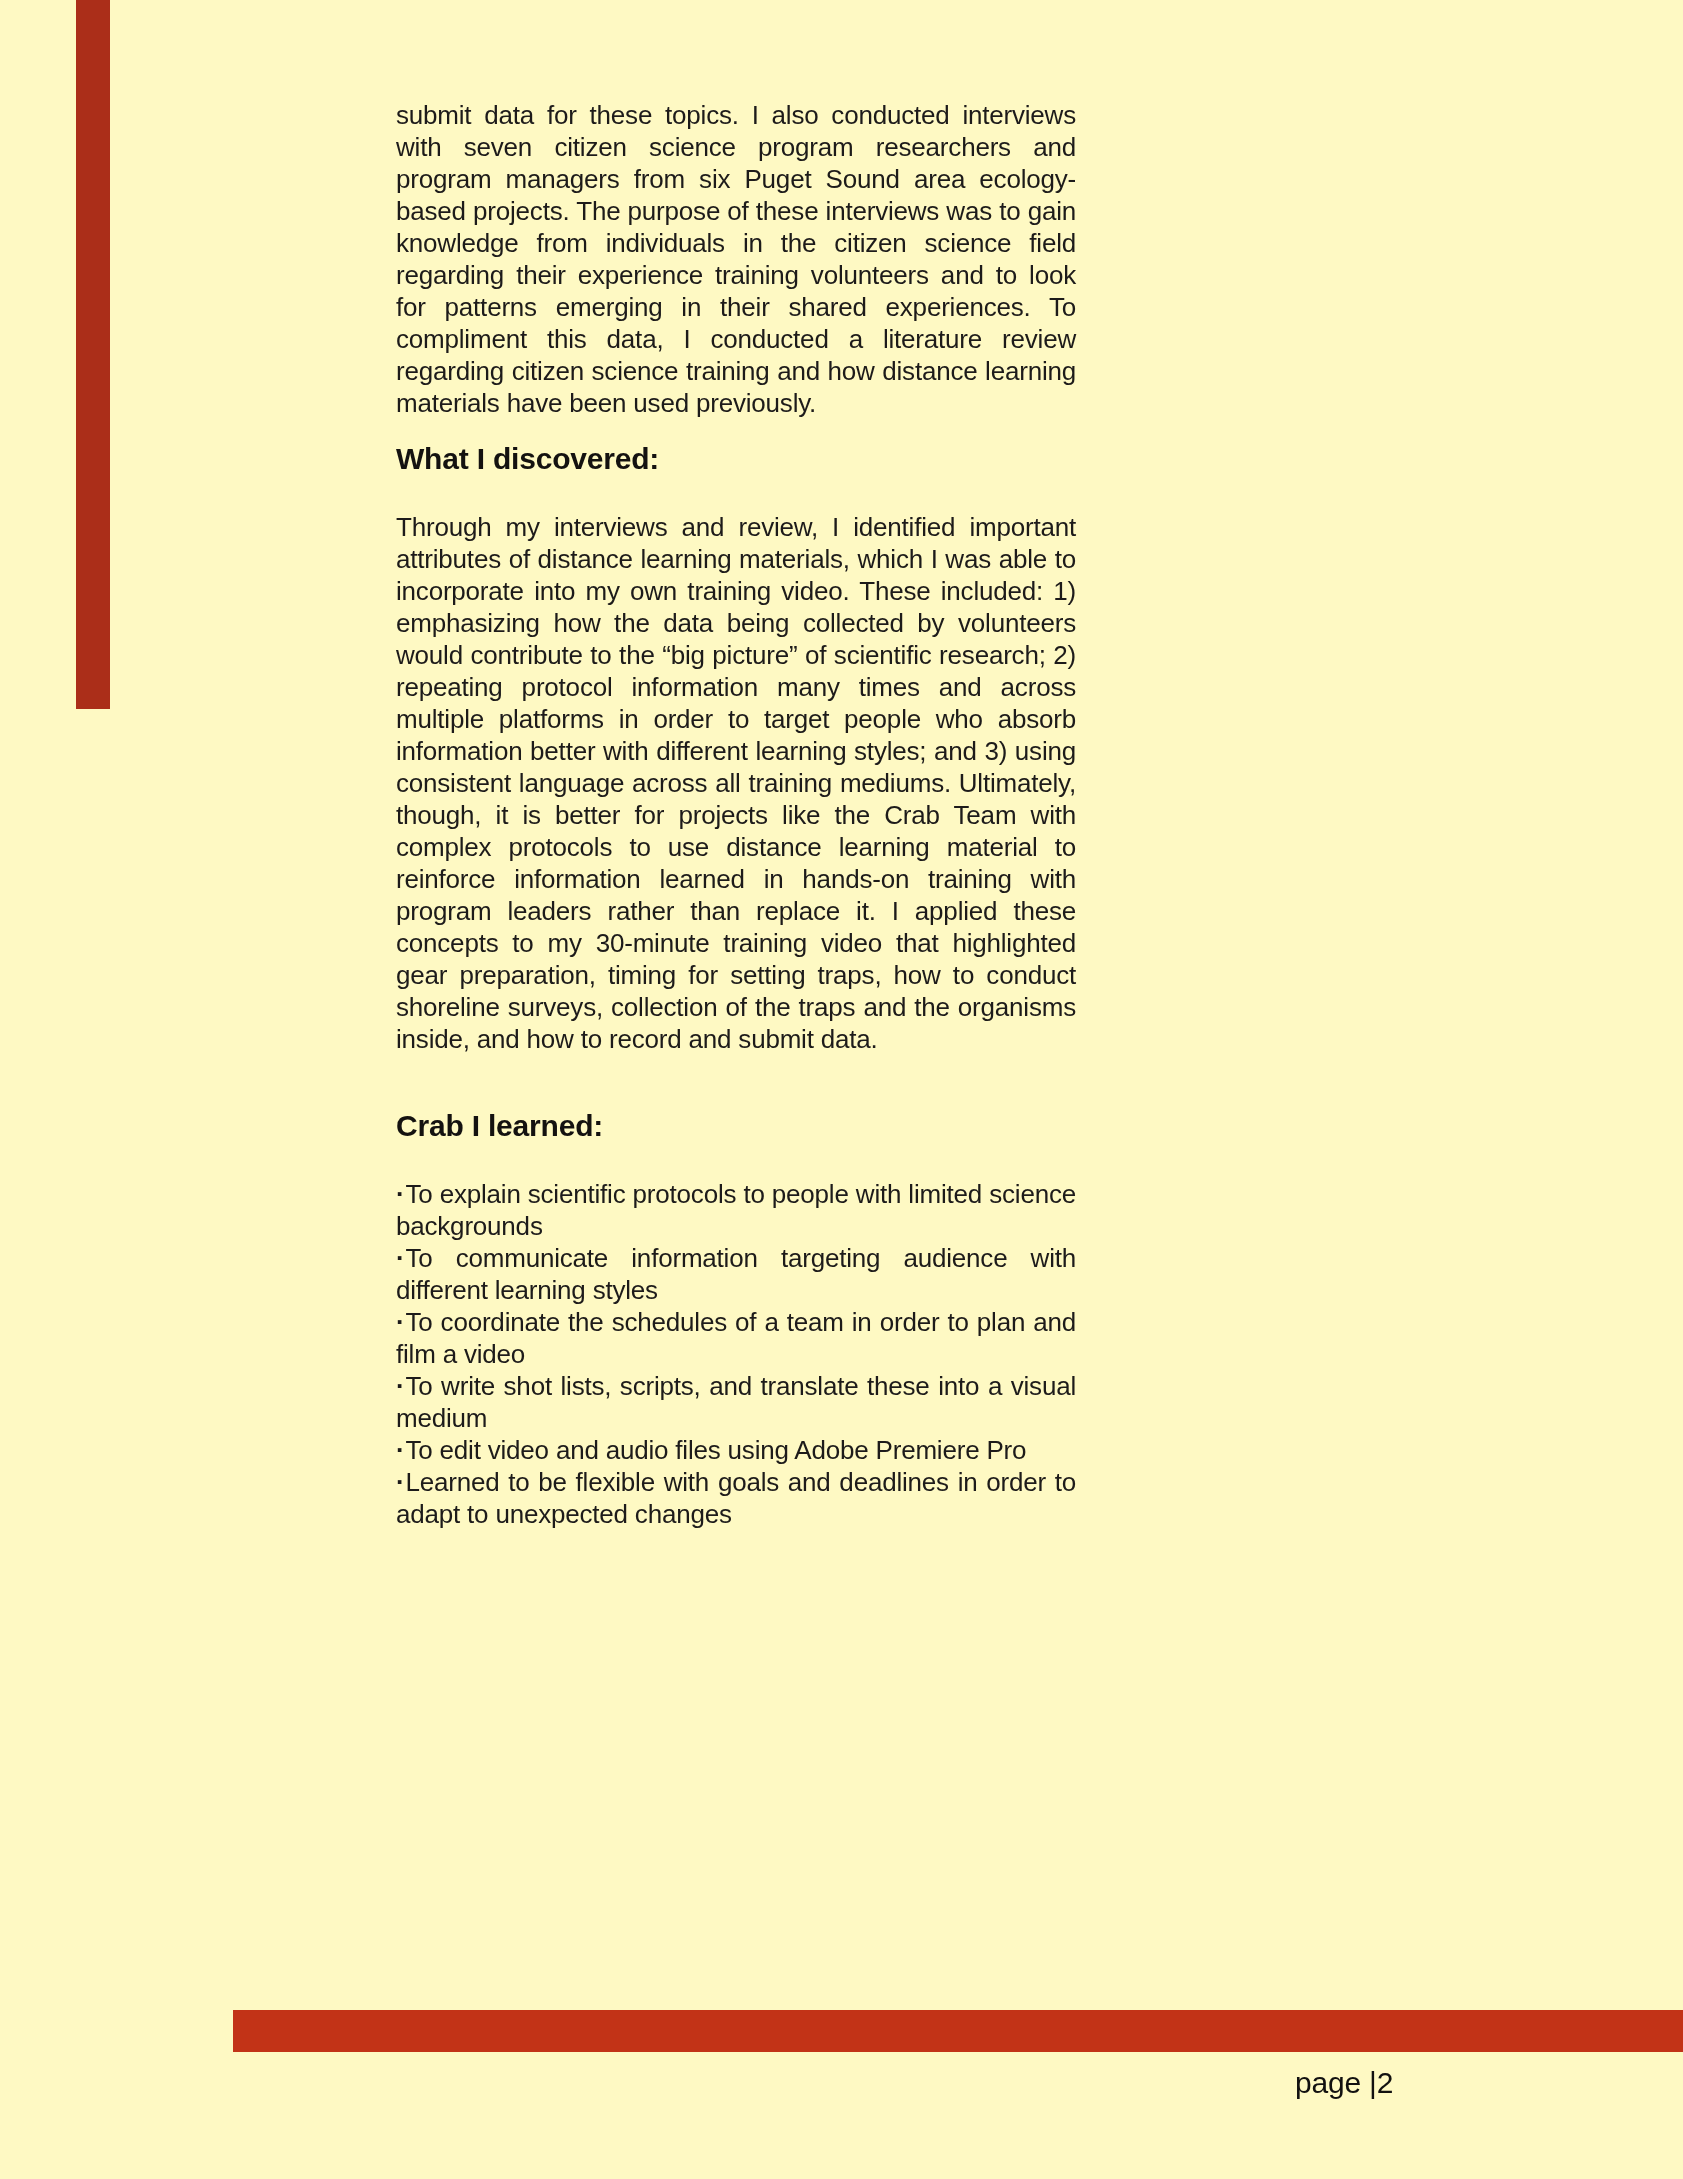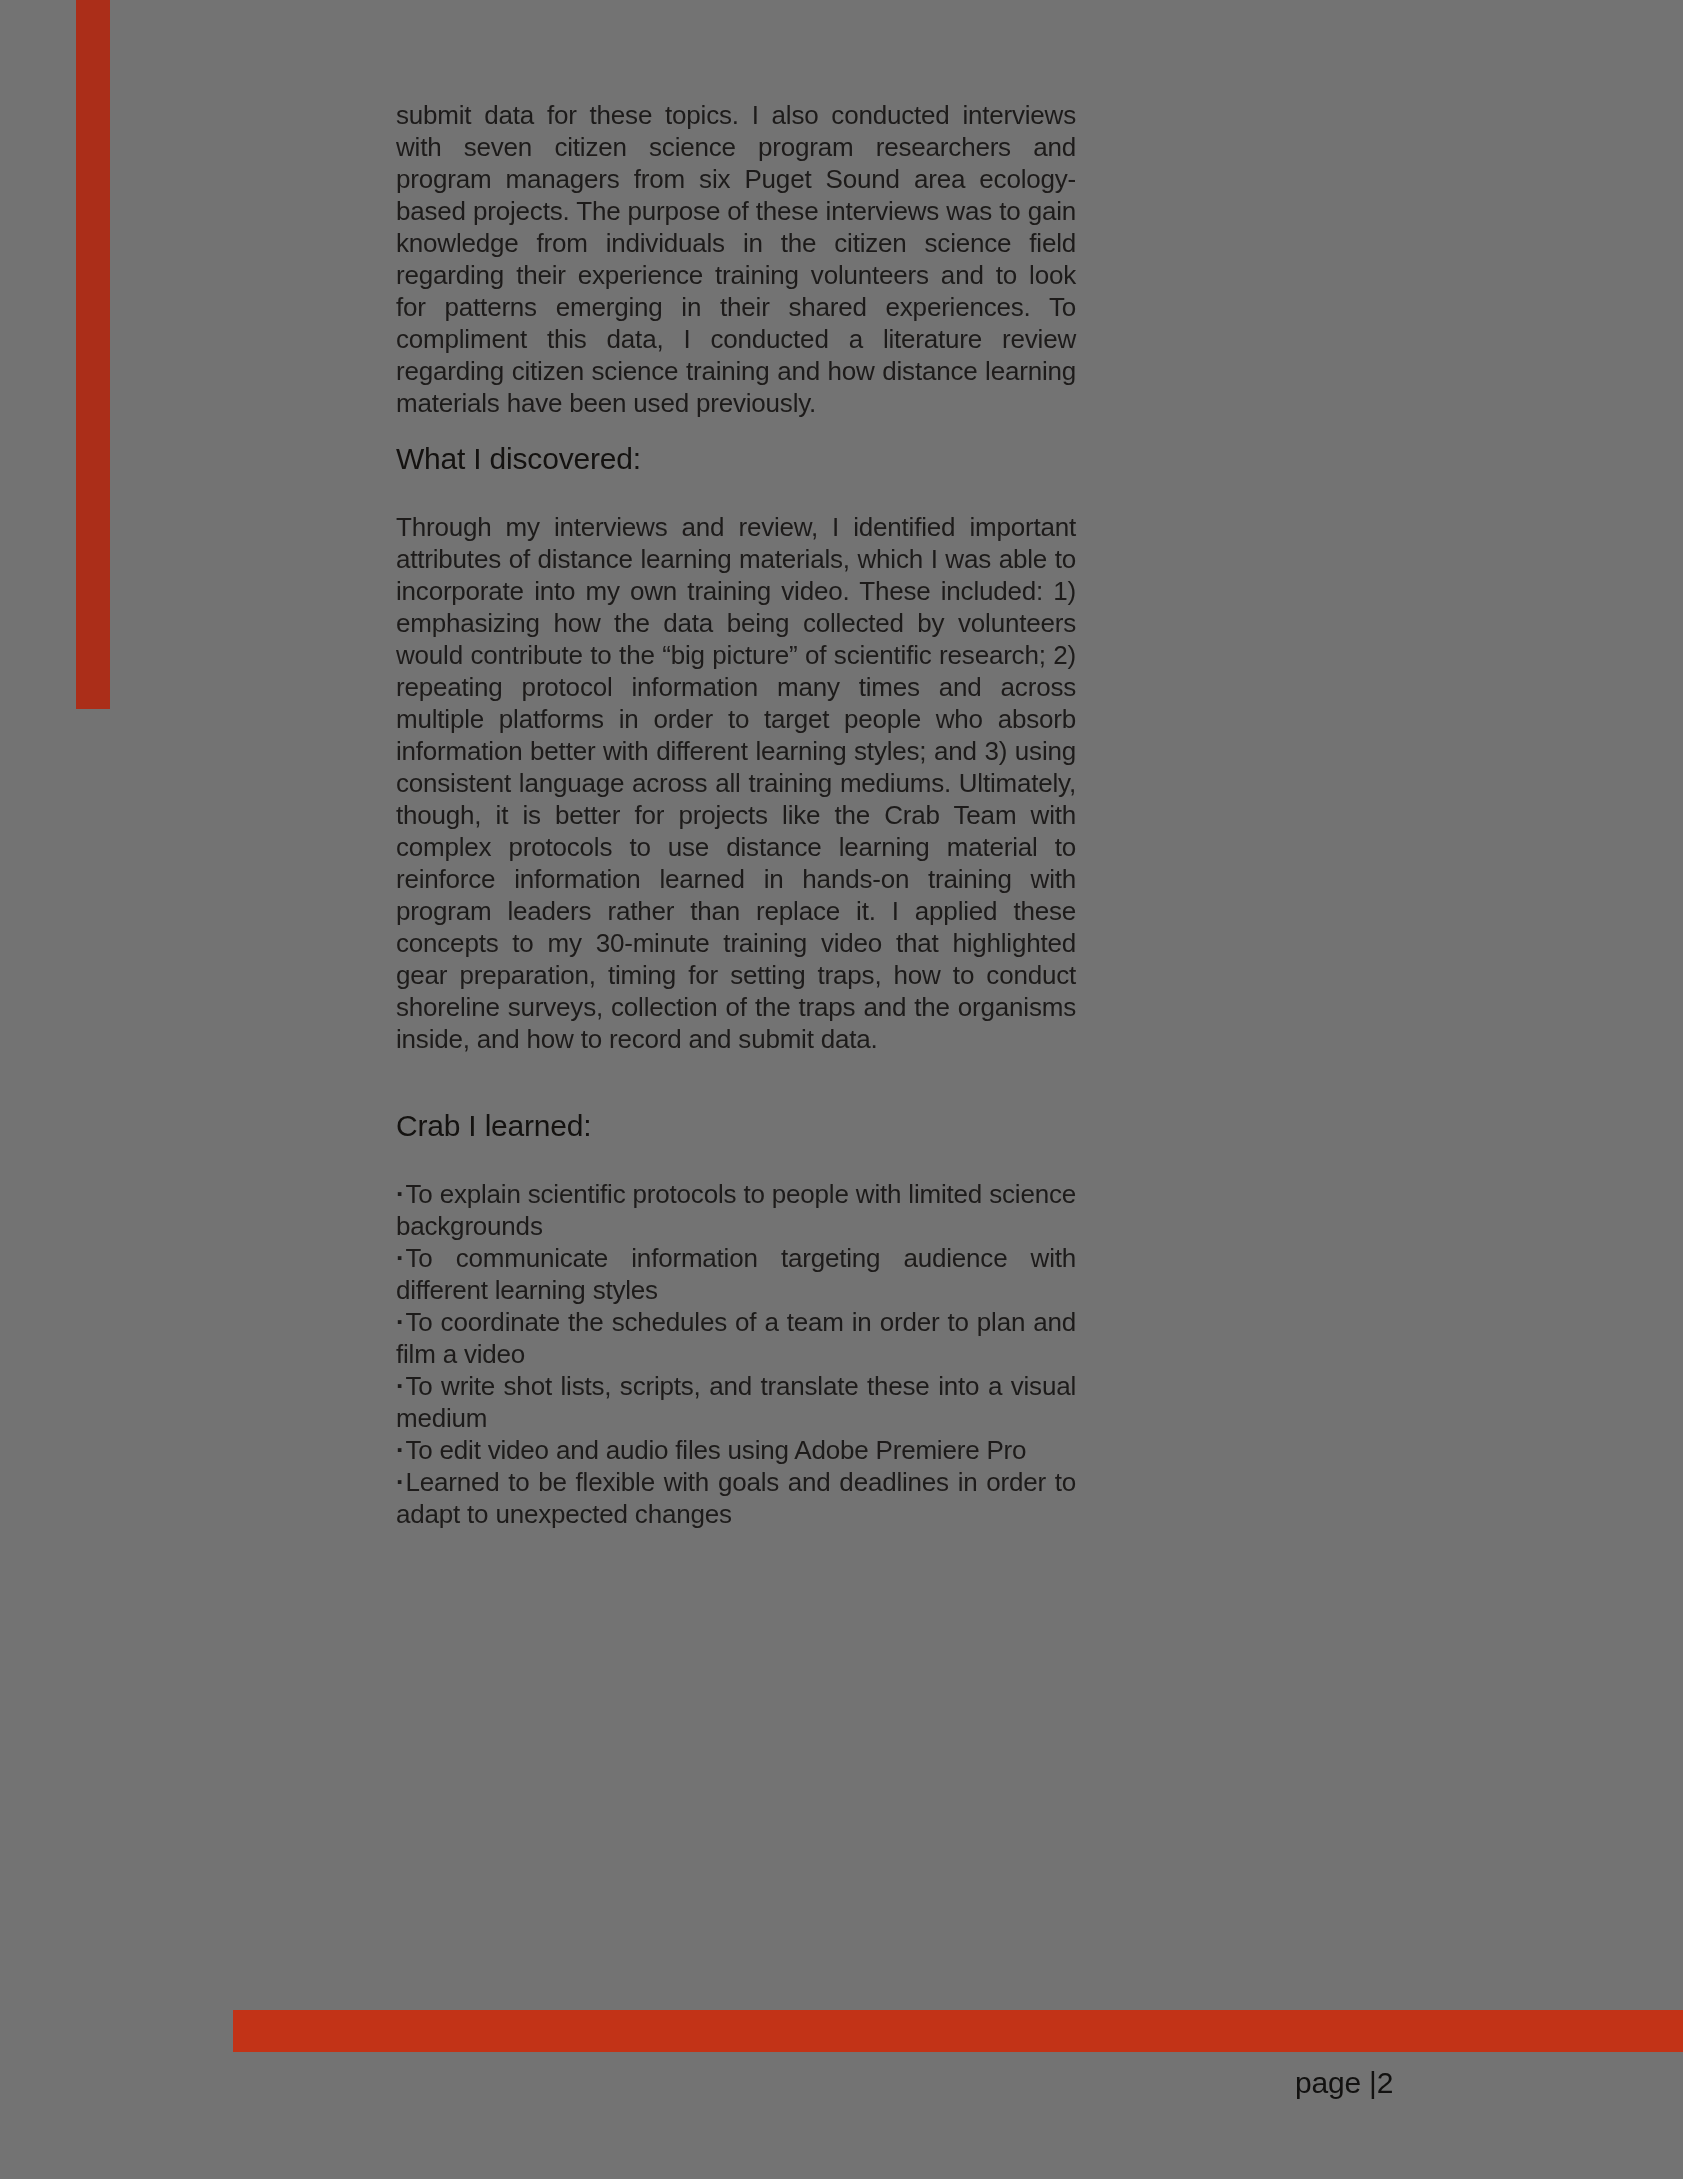--- a/index.html
+++ b/index.html
@@ -4,21 +4,21 @@
 <style>
   html, body {
     margin: 0;
     padding: 0;
     background: #ffffff;
   }
   .page {
     position: relative;
     width: 1683px;
     height: 2179px;
-    background: #737373;
+    background: #fef9c3;
     overflow: hidden;
     font-family: "Liberation Sans", "DejaVu Sans", sans-serif;
   }
 
   
   .left-ribbon {
     position: absolute;
     left: 76px;
     top: 0;
     width: 34px;
@@ -41,21 +41,21 @@
     margin: 0 0 24px 0;
     text-align: justify;
   }
   .content p.body-text:nth-of-type(2) {
     margin-bottom: 55px;
   }
   .content h2.heading {
     margin: 0 0 36px 0;
     font-size: 30px;
     line-height: 32px;
-    font-weight: normal;
+    font-weight: bold;
     color: #141210;
     letter-spacing: -0.2px;
   }
   .bullets {
     margin: 0;
   }
   .bullets p.bullet {
     margin: 0;
     text-align: justify;
   }

